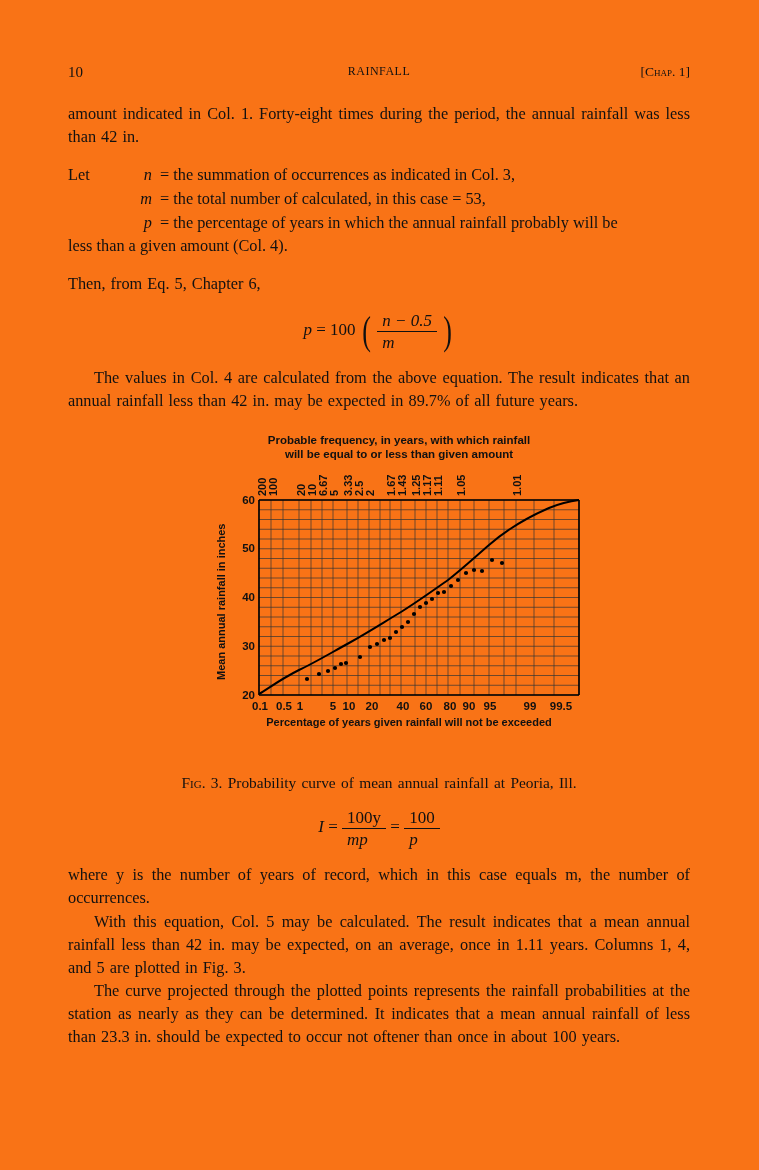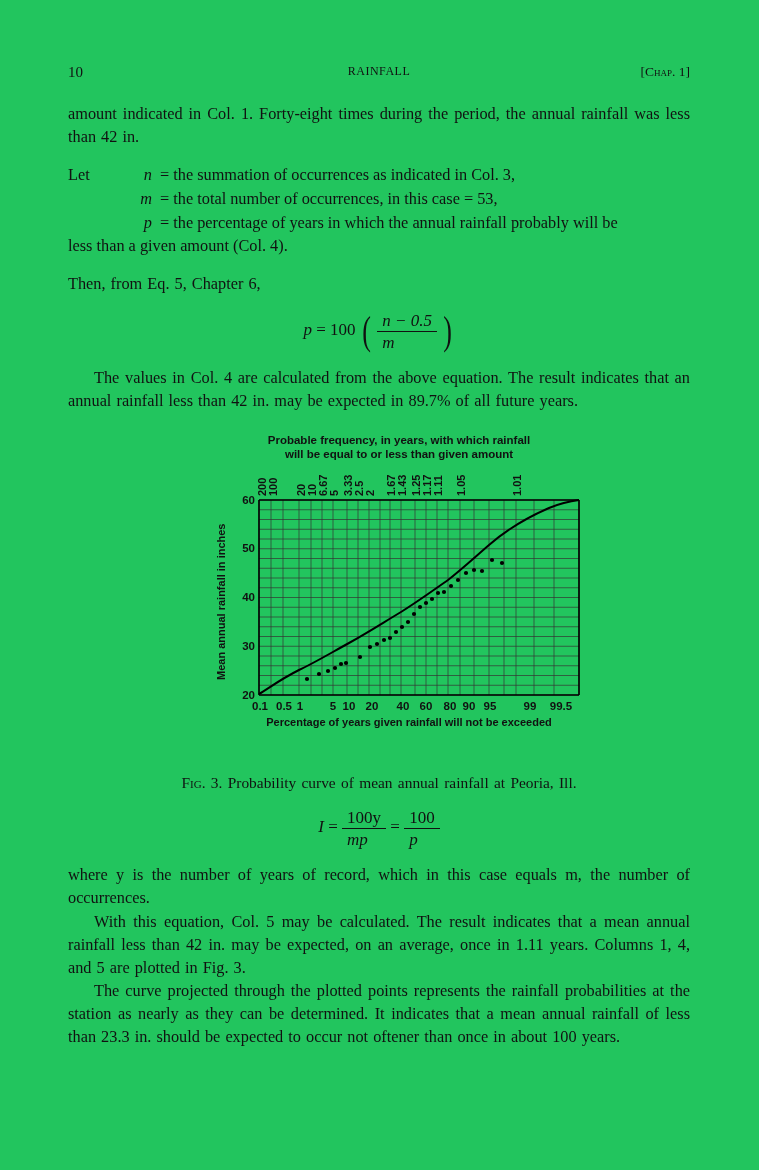--- a/index.html
+++ b/index.html
@@ -13,21 +13,21 @@
     font-family: "Liberation Serif", serif;
     color: #111111;
     position: relative;
     overflow: hidden;
   }
   .page {
     position: absolute;
     left: 0; top: 0;
     width: 759px;
     height: 1170px;
-    background: #22c55e;
+    background: #f97316;
   }
   .content {
     position: absolute;
     left: 68px;
     top: 64px;
     width: 622px;
   }
   
   .runhead {
     display: flex;
@@ -151,21 +151,21 @@
 
     <div class="defblock">
       <div class="defrow">
         <span class="lead">Let</span>
         <span class="sym">n</span>
         <span class="txt">= the summation of occurrences as indicated in Col. 3,</span>
       </div>
       <div class="defrow">
         <span class="lead"></span>
         <span class="sym">m</span>
-        <span class="txt">= the total number of occurrences, in this case = 53,</span>
+        <span class="txt">= the total number of calculated, in this case = 53,</span>
       </div>
       <div class="defrow">
         <span class="lead"></span>
         <span class="sym">p</span>
         <span class="txt">= the percentage of years in which the annual rainfall probably will be</span>
       </div>
       <div class="cont">less than a given amount (Col. 4).</div>
     </div>
 
     <p class="body gap">Then, from Eq. 5, Chapter 6,</p>

